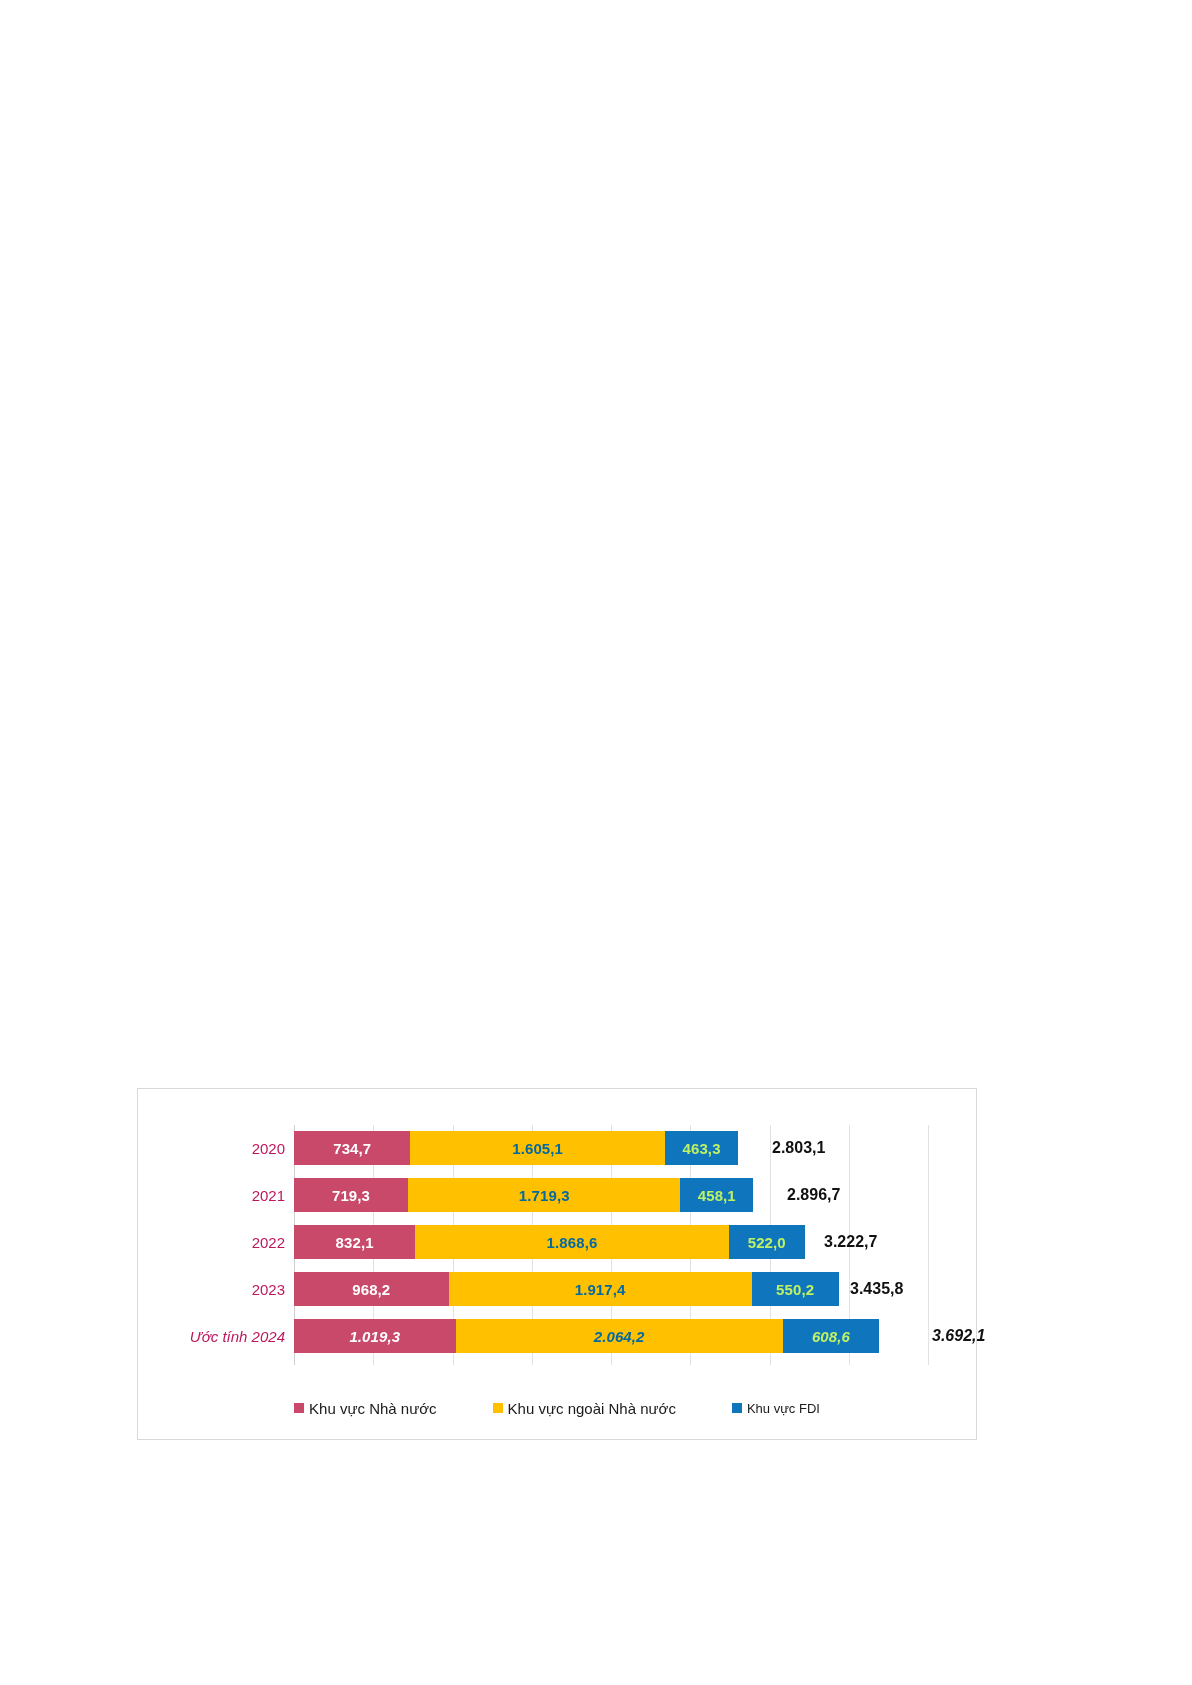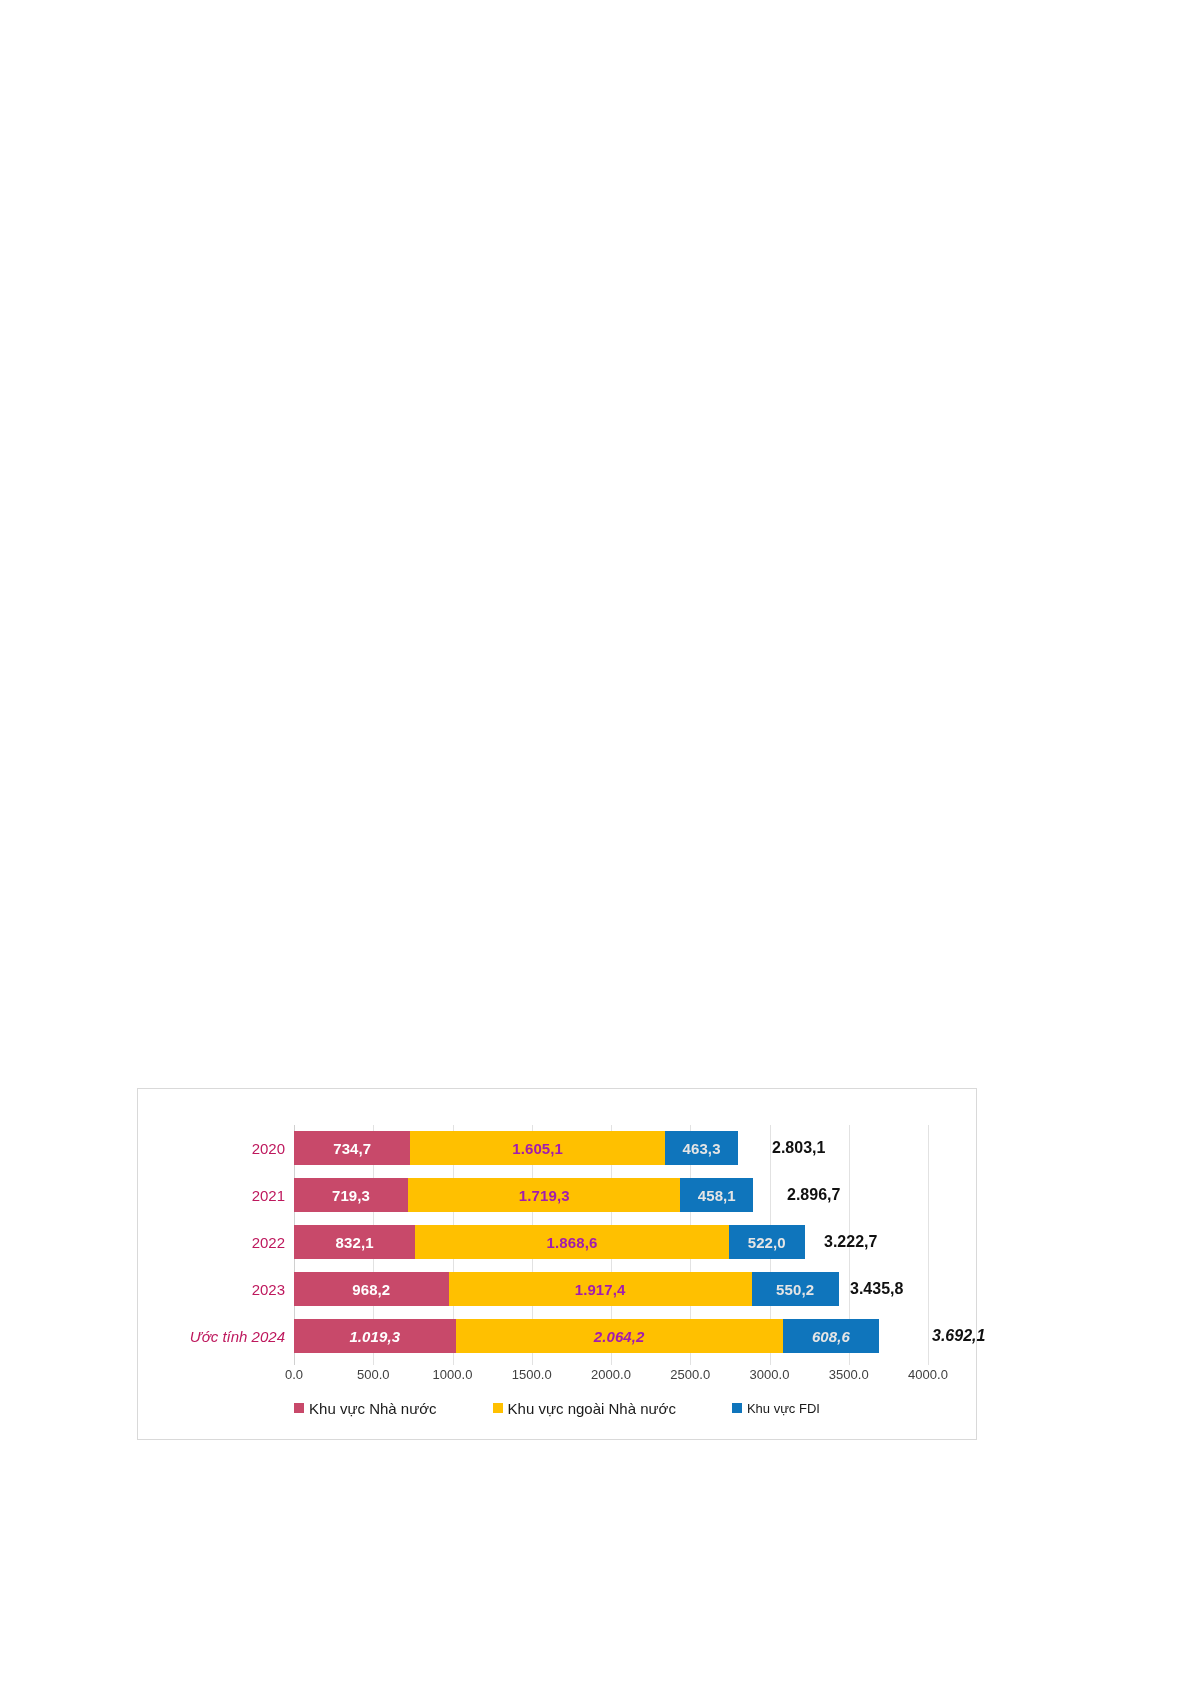--- a/index.html
+++ b/index.html
@@ -65,22 +65,22 @@
   .seg.fdi{background:#0f75bc;}
 
   .seg-label{
     font-size:15px;
     font-weight:bold;
     letter-spacing:.1px;
     white-space:nowrap;
     line-height:1;
   }
   .seg.state  .seg-label{color:#ffffff;}
-  .seg.fdi    .seg-label{color:#e5e5e5;}
-  .seg.nonstate .seg-label{color:#a21caf;}
+  .seg.fdi    .seg-label{color:#bef264;}
+  .seg.nonstate .seg-label{color:#0369a1;}
 
   
   .cat-label{
     position:absolute;
     right:100%;
     width:150px;
     margin-right:9px;
     top:0; height:46px;
     display:flex;
     align-items:center;
@@ -240,31 +240,20 @@
         </div>
         <div class="seg fdi" style="width:96.45px;">
           <span class="seg-label">608,6</span>
         </div>
       </div>
       <div class="total-label" style="left:598px;margin-left:40px;">3.692,1</div>
     </div>
 
   </div>
 
-  <div id="axis">
-    <span class="tick" style="left:0px;">0.0</span>
-    <span class="tick" style="left:79.25px;">500.0</span>
-    <span class="tick" style="left:158.5px;">1000.0</span>
-    <span class="tick" style="left:237.75px;">1500.0</span>
-    <span class="tick" style="left:317px;">2000.0</span>
-    <span class="tick" style="left:396.25px;">2500.0</span>
-    <span class="tick" style="left:475.5px;">3000.0</span>
-    <span class="tick" style="left:554.75px;">3500.0</span>
-    <span class="tick" style="left:634px;">4000.0</span>
-  </div>
 
   <div id="legend">
     <div class="legend-item">
       <span class="swatch state"></span>
       <span>Khu vực Nhà nước</span>
     </div>
     <div class="legend-item">
       <span class="swatch nonstate"></span>
       <span>Khu vực ngoài Nhà nước</span>
     </div>

